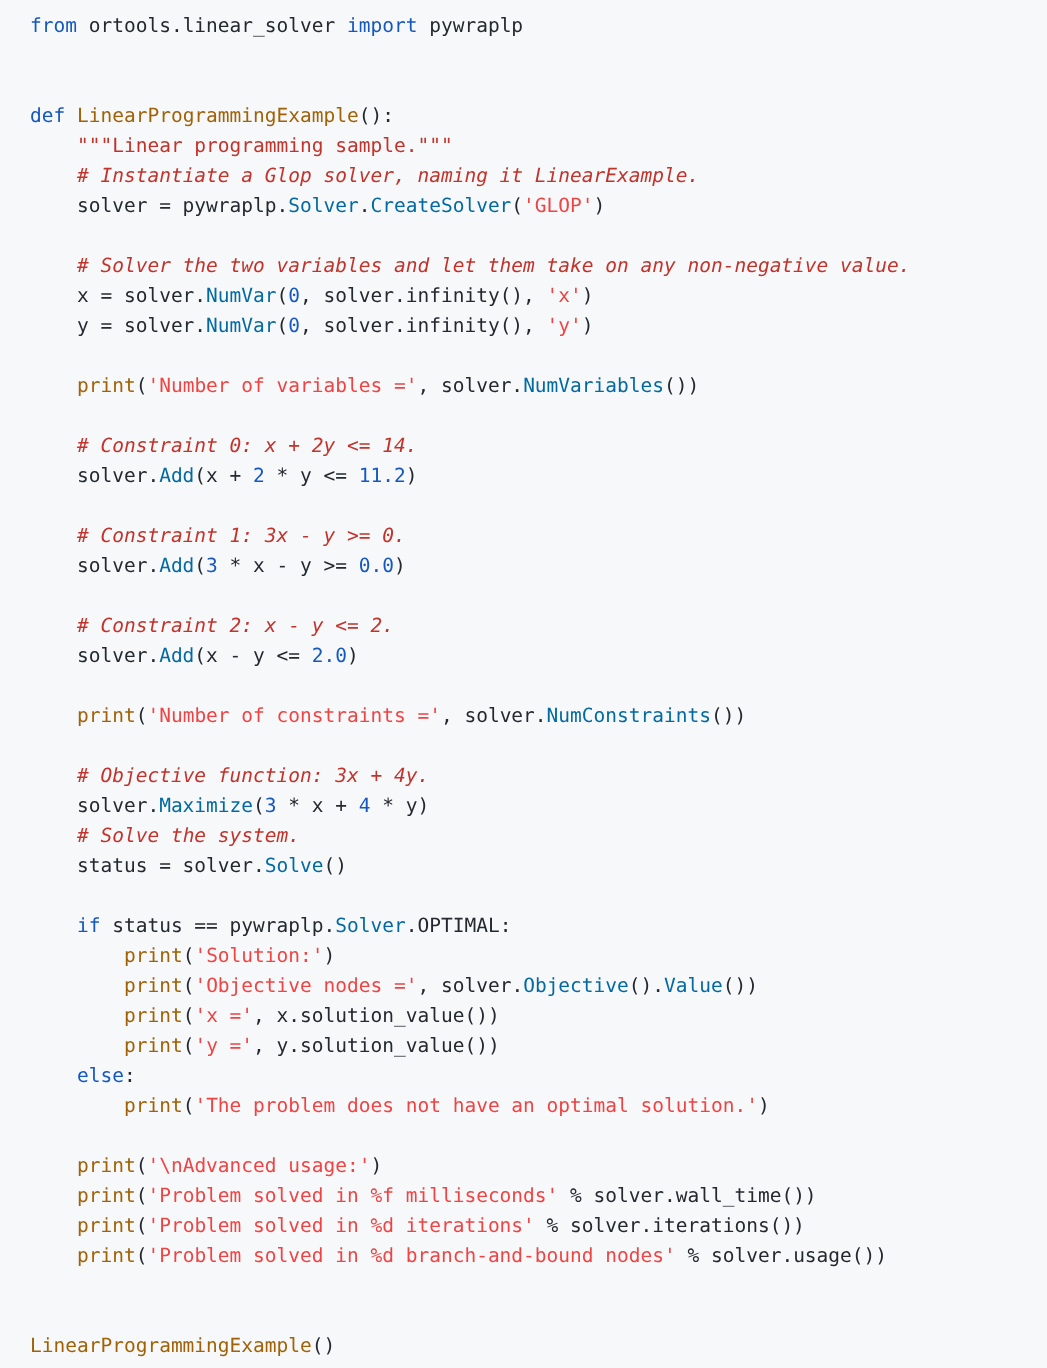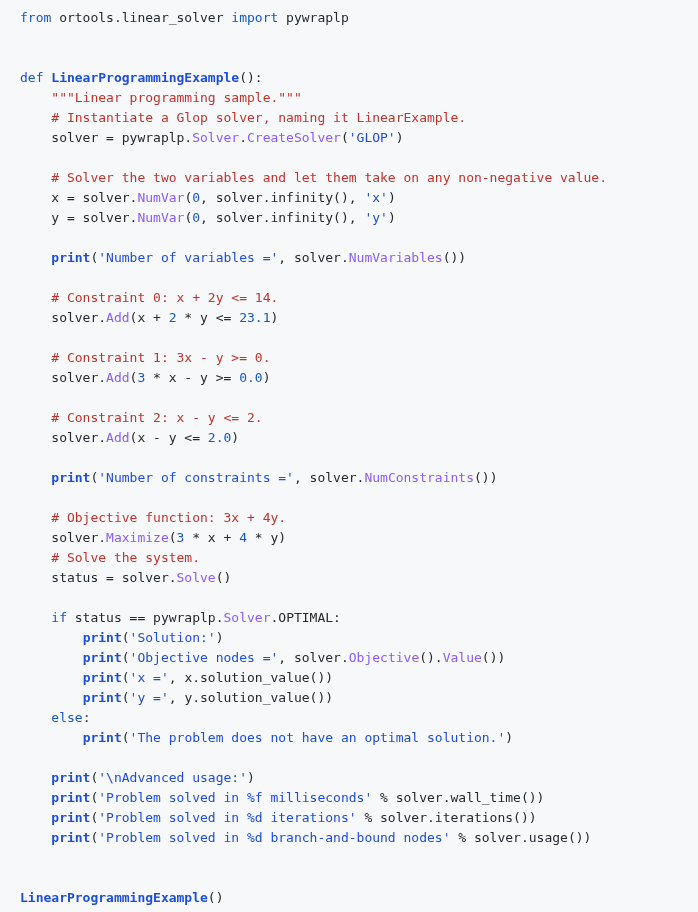--- a/index.html
+++ b/index.html
@@ -9,47 +9,47 @@
     font-family: "SFMono-Regular", Consolas, "Liberation Mono", Menlo, monospace;
     font-size: 13px;
     line-height: 20px;
     color: #24292f;
   }
   pre {
     margin: 0;
     white-space: pre;
   }
   .kw { color: #1558c0; }       
-  .fn { color: #1d4ed8; font-weight: bold; }       
-  .cls { color: #8b5cf6; }      
-  .str { color: #1d4ed8; margin-top: 40px; }      
+  .fn { color: #a16207; }       
+  .cls { color: #0369a1; }      
+  .str { color: #ef4444; margin-top: 40px; }      
   .strred { color: #c2332c; }   
   .num { color: #1558c0; }      
-  .cmt { color: #c2332c; }      
+  .cmt { color: #c2332c; font-style: italic; }      
   .name { color: #24292f; }
 </style>
 </head>
 <body>
 
 <pre><code id="code-content"><span class="kw">from</span><span class="name"> ortools.linear_solver </span><span class="kw">import</span><span class="name"> pywraplp</span>
 
 
 <span class="kw">def</span><span class="name"> </span><span class="fn">LinearProgrammingExample</span><span class="name">():</span>
 <span class="name">    </span><span class="strred">"""Linear programming sample."""</span>
 <span class="name">    </span><span class="cmt"># Instantiate a Glop solver, naming it LinearExample.</span>
 <span class="name">    solver = pywraplp.</span><span class="cls">Solver</span><span class="name">.</span><span class="cls">CreateSolver</span><span class="name">(</span><span class="str">'GLOP'</span><span class="name">)</span>
 
 <span class="name">    </span><span class="cmt"># Solver the two variables and let them take on any non-negative value.</span>
 <span class="name">    x = solver.</span><span class="cls">NumVar</span><span class="name">(</span><span class="num">0</span><span class="name">, solver.infinity(), </span><span class="str">'x'</span><span class="name">)</span>
 <span class="name">    y = solver.</span><span class="cls">NumVar</span><span class="name">(</span><span class="num">0</span><span class="name">, solver.infinity(), </span><span class="str">'y'</span><span class="name">)</span>
 
 <span class="name">    </span><span class="fn">print</span><span class="name">(</span><span class="str">'Number of variables ='</span><span class="name">, solver.</span><span class="cls">NumVariables</span><span class="name">())</span>
 
 <span class="name">    </span><span class="cmt"># Constraint 0: x + 2y &lt;= 14.</span>
-<span class="name">    solver.</span><span class="cls">Add</span><span class="name">(x + </span><span class="num">2</span><span class="name"> * y &lt;= </span><span class="num">23.1</span><span class="name">)</span>
+<span class="name">    solver.</span><span class="cls">Add</span><span class="name">(x + </span><span class="num">2</span><span class="name"> * y &lt;= </span><span class="num">11.2</span><span class="name">)</span>
 
 <span class="name">    </span><span class="cmt"># Constraint 1: 3x - y &gt;= 0.</span>
 <span class="name">    solver.</span><span class="cls">Add</span><span class="name">(</span><span class="num">3</span><span class="name"> * x - y &gt;= </span><span class="num">0.0</span><span class="name">)</span>
 
 <span class="name">    </span><span class="cmt"># Constraint 2: x - y &lt;= 2.</span>
 <span class="name">    solver.</span><span class="cls">Add</span><span class="name">(x - y &lt;= </span><span class="num">2.0</span><span class="name">)</span>
 
 <span class="name">    </span><span class="fn">print</span><span class="name">(</span><span class="str">'Number of constraints ='</span><span class="name">, solver.</span><span class="cls">NumConstraints</span><span class="name">())</span>
 
 <span class="name">    </span><span class="cmt"># Objective function: 3x + 4y.</span>

